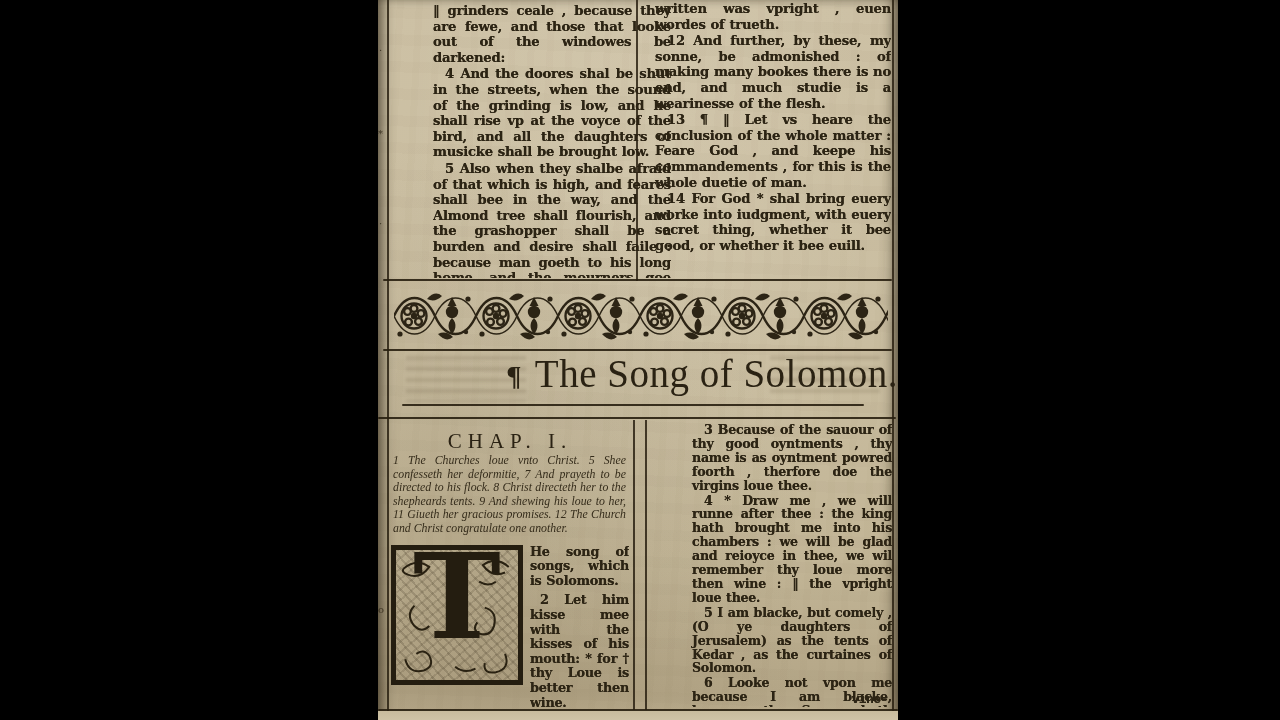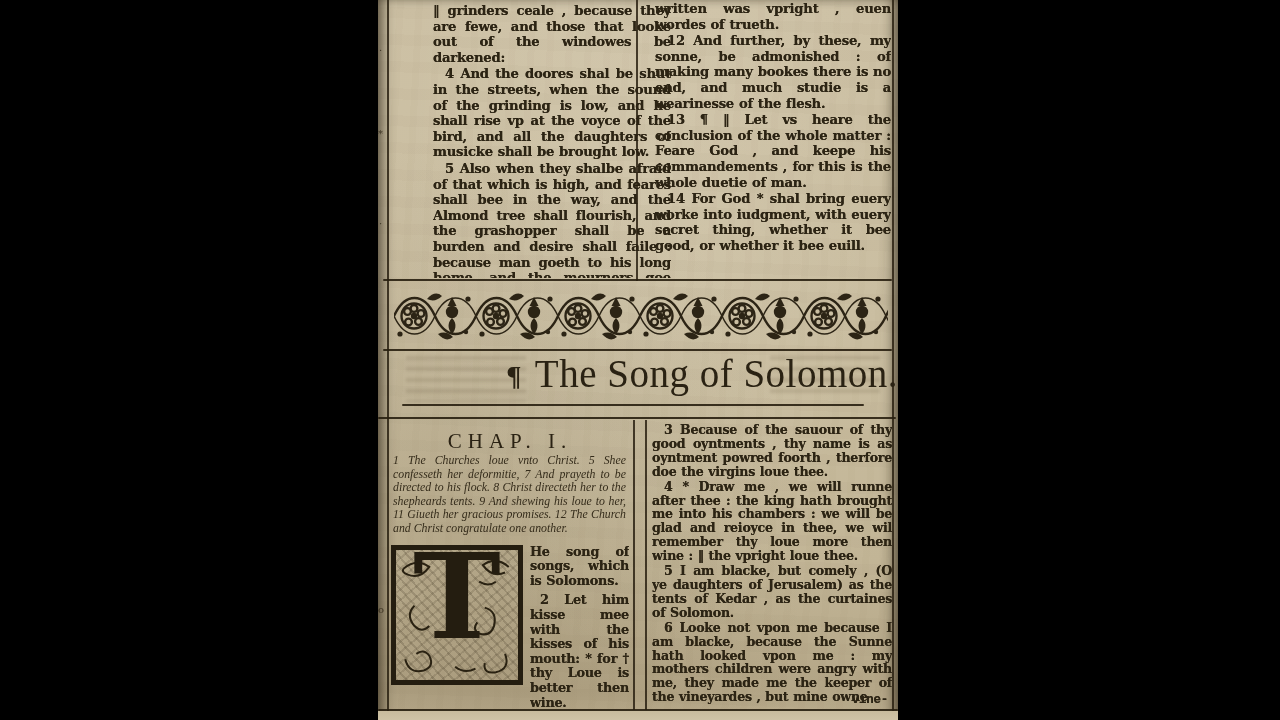--- a/index.html
+++ b/index.html
@@ -52,21 +52,21 @@
     font-family:"DejaVu Serif", serif; font-weight:700;
     color:#2c2414; letter-spacing:-0.25px; word-spacing:.6px;
     text-align:justify; text-shadow:0 0 .5px rgba(44,36,20,.9);
   }
   .col { position:absolute; overflow:hidden; }
   .col-tl { left:29px;  top:3px;   width:238px; height:275px;margin-left:26px; }
   .col-tr { left:277px; top:1px;   width:236px; height:277px; }
   .col-bl { left:13px;  top:423px; width:238px; height:286px; }
   .col-br { left:274px; top:423px; width:240px; height:284px; }
   .col-tl p, .col-tr p { font-size:13.2px; line-height:15.6px; }
-  .col-br p { font-size:12.6px; line-height:13.9px; }
+  .col-br p { font-size:12.6px; line-height:13.9px;margin-left:40px; }
   .col p.verse { text-indent:12px; }
   .col p + p { margin-top:1px; }
 
   
   .mmark { position:absolute; font-size:10px; color:rgba(45,36,20,.8);
            font-family:"DejaVu Serif", serif; }
 
   
   .ornament { position:absolute; left:16px; top:287px; width:494px; height:58px; }
   .ornament svg { display:block; width:100%; height:100%; }

